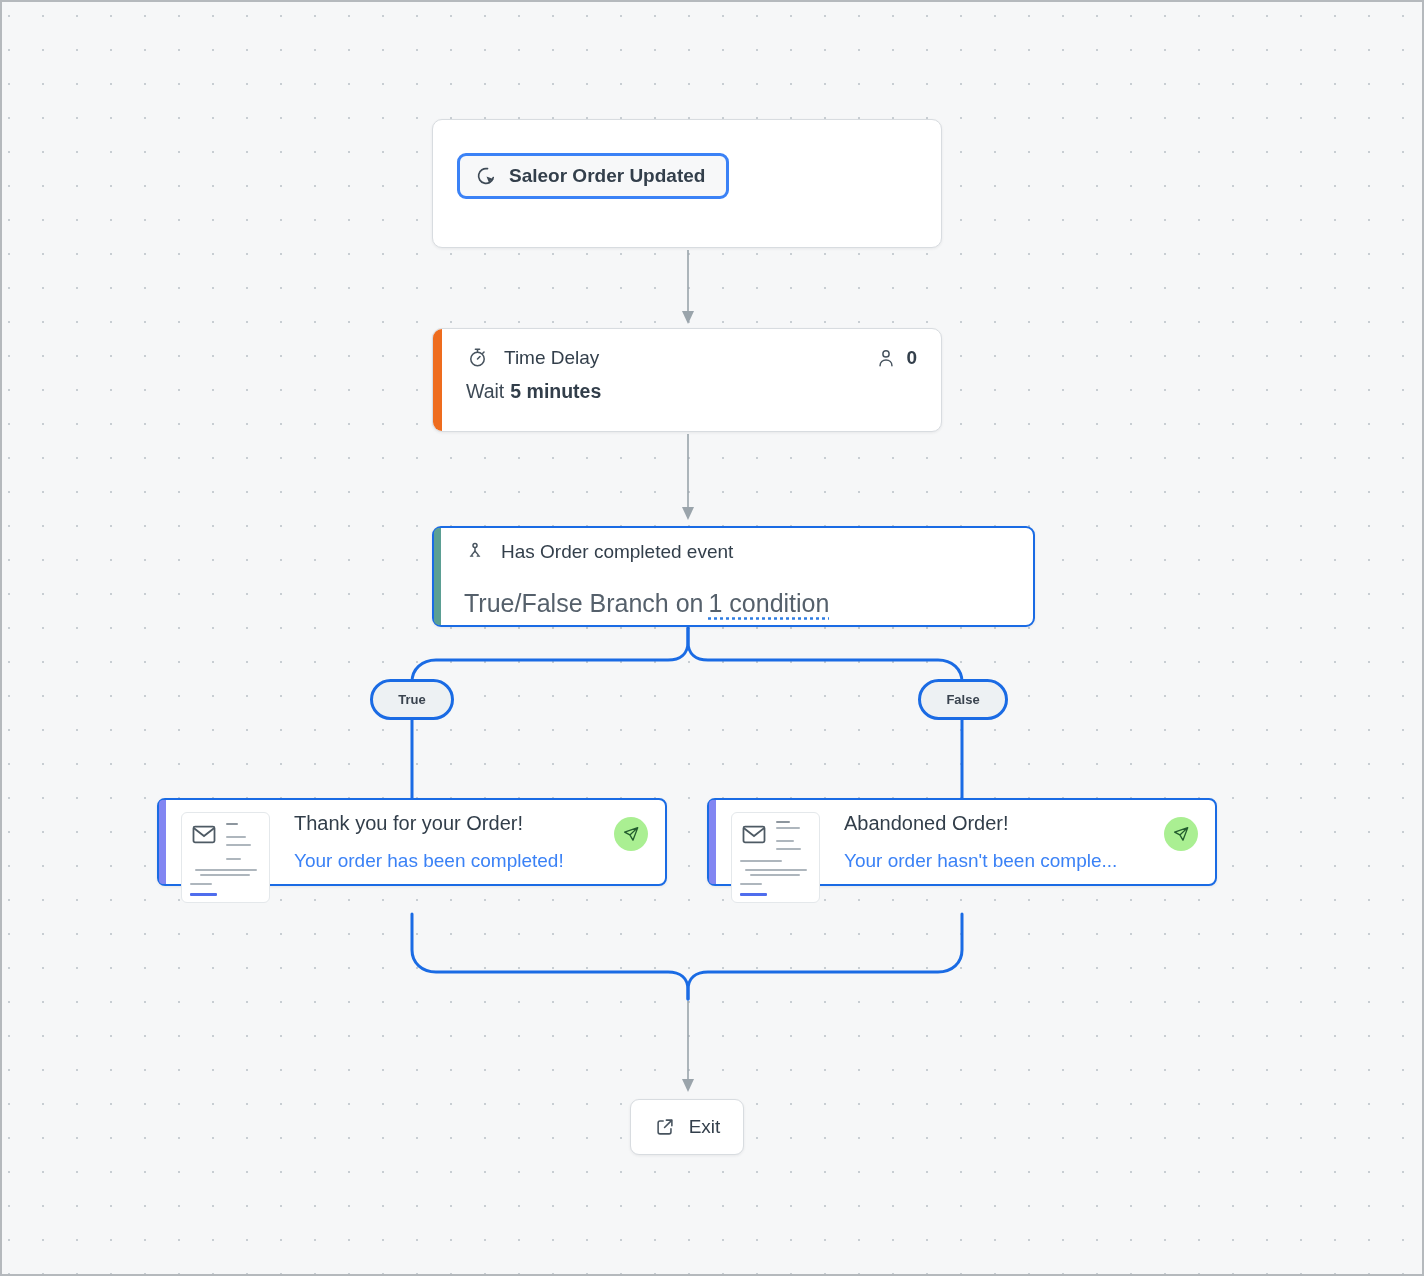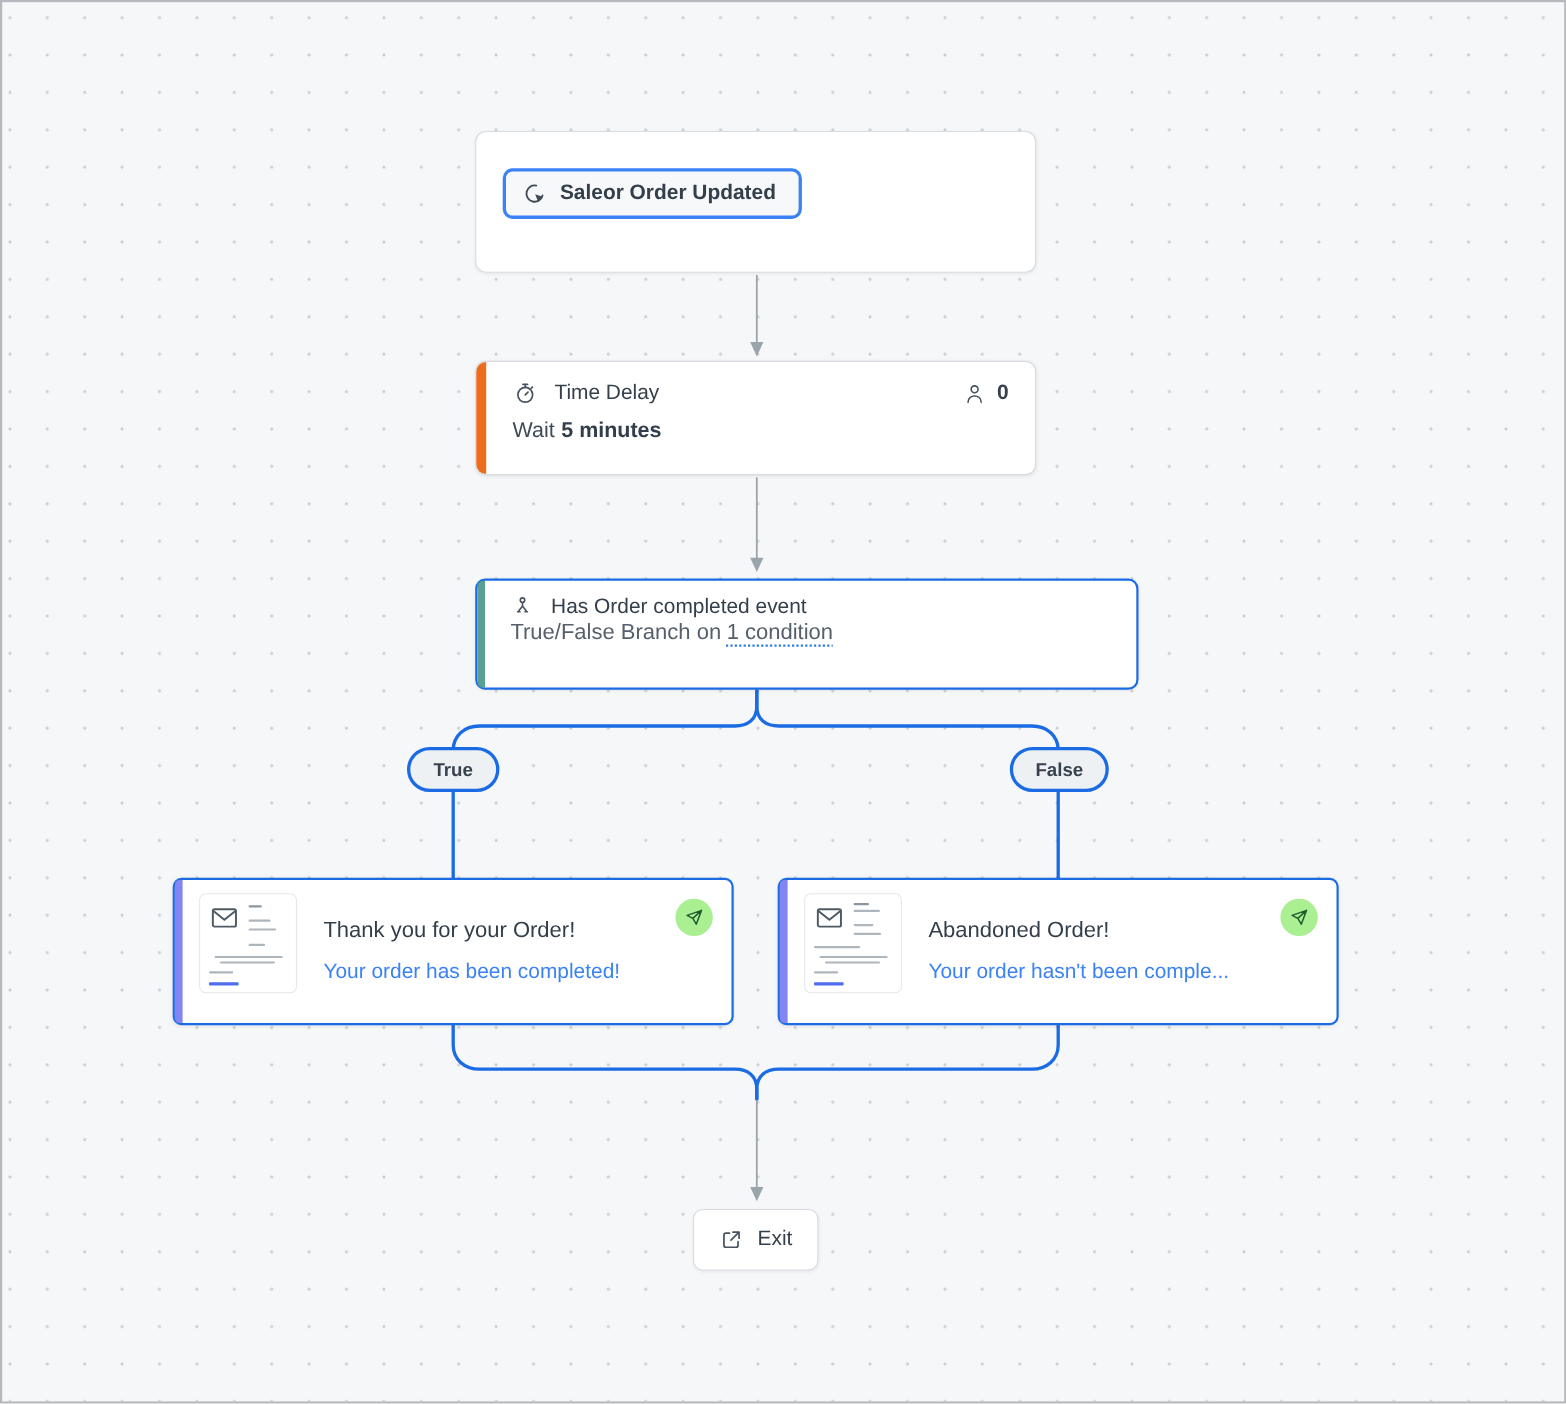--- a/index.html
+++ b/index.html
@@ -46,40 +46,40 @@
   .accent { position:absolute; left:0; top:0; bottom:0; width:9px; border-radius:9px 0 0 9px; }
   .accent.orange { background:var(--orange, #ee6c1e); }
   .delay-desc { margin-top:11px; font-size:19.5px; color:#3d4955; }
   .delay-desc .b { font-weight:700; color:#323e4a; margin-left:6px; }
   .contacts { display:flex; align-items:center; gap:9px; color:#3e4a56; }
   .contacts .cnt { font-size:19px; font-weight:600; color:#333f4b; }
 
   
   #condition-node { left:430px; top:524px; width:603px; height:101px; padding:13px 24px 13px 30px; border:2.5px solid var(--blue, #1a6be4); border-radius:9px; }
   #condition-node .accent { width:7px; border-radius:5px 0 0 5px; background:var(--teal, #5b9f93); }
-  .cond-sub { margin-top:1px; font-size:20px; color:var(--text-gray, #55606b); }
+  .cond-sub { margin-top:26px; font-size:25px; color:var(--text-gray, #55606b); }
   .cond-link {
     margin-left:5px;
     text-decoration: underline dotted #2e7ce2;
     text-underline-offset: 5px;
     cursor:pointer;
   }
 
   
   .branch-pill {
     position:absolute; box-sizing:border-box;
     display:flex; align-items:center; justify-content:center;
     background:#edf1f3; border:3px solid var(--blue, #1a6be4); border-radius:22px;
-    font-size:17px; font-weight:700; color:#39434e;
+    font-size:13px; font-weight:700; color:#39434e;
   }
   #pill-true  { left:368px; top:677px; width:84px; height:41px; }
   #pill-false { left:916px; top:677px; width:90px; height:41px; }
 
   
-  .email-node { top:796px; width:510px; height:134px; border:2.5px solid var(--blue, #1a6be4); border-radius:8px; }
+  .email-node { top:796px; width:510px; height:88px; border:2.5px solid var(--blue, #1a6be4); border-radius:8px; }
   #email-true-node  { left:155px; }
   #email-false-node { left:705px;padding-left:10px; }
   .email-node .accent { width:7px; border-radius:4px 0 0 4px; background:var(--purple, #8286f2); }
   .thumb {
     position:absolute; left:22px; top:12px; width:87px; height:89px;
     background:#fff; border:1px solid #e4e8eb; border-radius:6px; overflow:hidden;
   }
   .thumb .env { position:absolute; left:9px; top:11px; color:#4e5a64; }
   .t-line { position:absolute; height:2px; background:#aeb6bd; border-radius:1px; }
   .t-line.blue { background:#4f6ded; height:2.5px; }

